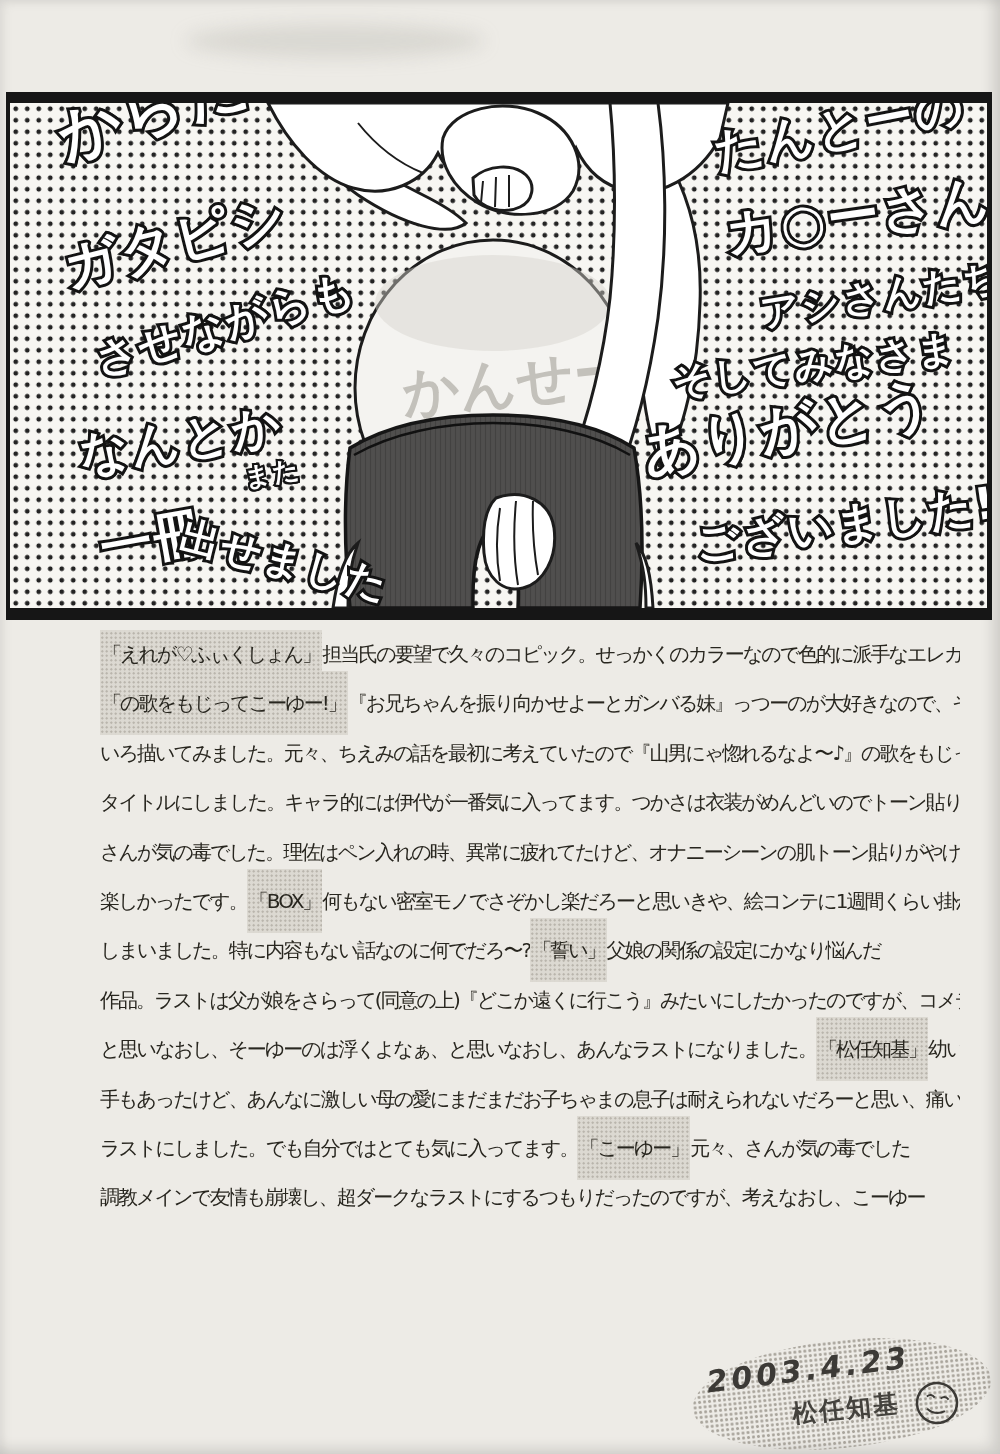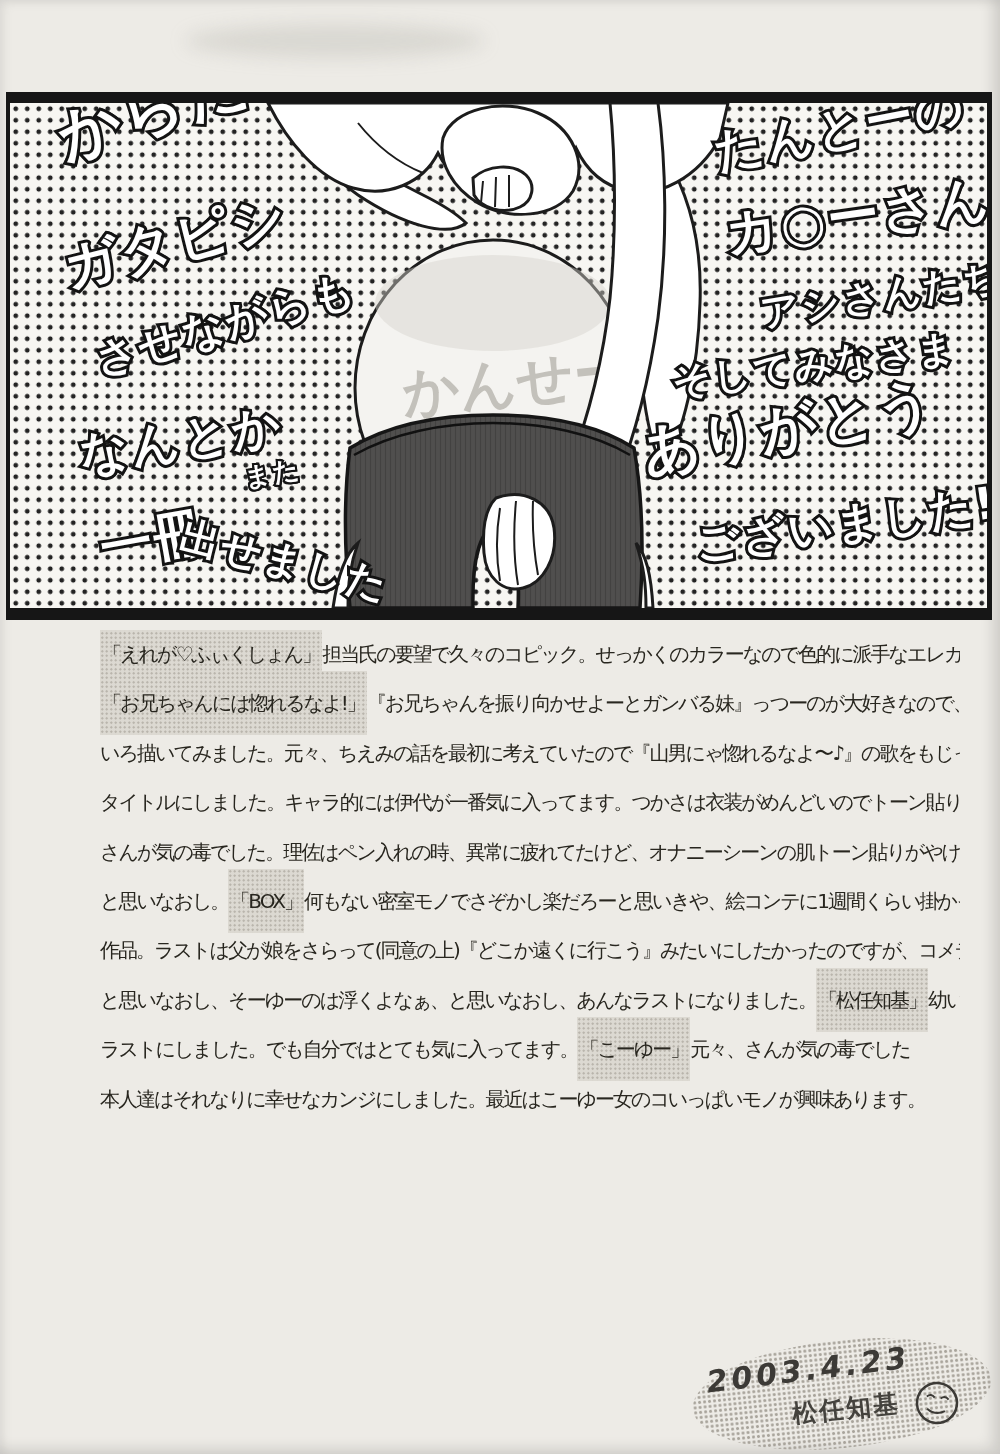--- a/index.html
+++ b/index.html
@@ -140,45 +140,51 @@
       <span class="bigword w-arigatou">ありがとう</span>
       <span class="bigword w-gozaimashita">ございました!</span>
     </div>
   </div>
 
   <div class="afterword">
     <div class="line">
       <span class="seg hl">「えれが♡ふぃくしょん」</span><span class="seg">担当氏の要望で久々のコピック。せっかくのカラーなので色的に派手なエレガ物にしました。</span>
     </div>
     <div class="line">
-      <span class="seg hl">「お兄ちゃんには惚れるなよ!」</span><span class="seg">『お兄ちゃんを振り向かせよーとガンバる妹』っつーのが大好きなので、そーゆーのをいろ</span>
+      <span class="seg hl">「の歌をもじってこーゆー!」</span><span class="seg">『お兄ちゃんを振り向かせよーとガンバる妹』っつーのが大好きなので、そーゆーのをいろ</span>
     </div>
     <div class="line">
       <span class="seg">いろ描いてみました。元々、ちえみの話を最初に考えていたので『山男にゃ惚れるなよ〜♪』の歌をもじってこーゆー</span>
     </div>
     <div class="line">
       <span class="seg">タイトルにしました。キャラ的には伊代が一番気に入ってます。つかさは衣装がめんどいのでトーン貼りのアシ</span>
     </div>
     <div class="line">
       <span class="seg">さんが気の毒でした。理佐はペン入れの時、異常に疲れてたけど、オナニーシーンの肌トーン貼りがやけに</span>
     </div>
     <div class="line">
-      <span class="seg">と思いなおし。</span><span class="seg hl">「BOX」</span><span class="seg">何もない密室モノでさぞかし楽だろーと思いきや、絵コンテに1週間くらい掛かって</span>
+      <span class="seg">楽しかったです。</span><span class="seg hl">「BOX」</span><span class="seg">何もない密室モノでさぞかし楽だろーと思いきや、絵コンテに1週間くらい掛かって</span>
+    </div>
+    <div class="line">
+      <span class="seg">しまいました。特に内容もない話なのに何でだろ〜?</span><span class="seg hl">「誓い」</span><span class="seg">父娘の関係の設定にかなり悩んだ</span>
     </div>
     <div class="line">
       <span class="seg">作品。ラストは父が娘をさらって(同意の上)『どこか遠くに行こう』みたいにしたかったのですが、コメディ物</span>
     </div>
     <div class="line">
       <span class="seg">と思いなおし、そーゆーのは浮くよなぁ、と思いなおし、あんなラストになりました。</span><span class="seg hl">「松任知基」</span><span class="seg">幼い頃</span>
     </div>
     <div class="line">
+      <span class="seg">手もあったけど、あんなに激しい母の愛にまだまだお子ちゃまの息子は耐えられないだろーと思い、痛い</span>
+    </div>
+    <div class="line">
       <span class="seg">ラストにしました。でも自分ではとても気に入ってます。</span><span class="seg hl">「こーゆー」</span><span class="seg">元々、さんが気の毒でした</span>
     </div>
     <div class="line">
-      <span class="seg">本人達はそれなりに幸せなカンジにしました。最近はこーゆー女のコいっぱいモノが興味あります。</span>
+      <span class="seg">調教メインで友情も崩壊し、超ダークなラストにするつもりだったのですが、考えなおし、こーゆー</span>
     </div>
   </div>
 
   <div class="sig-ellipse"></div>
   <div class="sig-date">2003.4.23</div>
   <div class="sig-name">松任知基</div>
   <svg class="sig-smiley" viewBox="0 0 50 50">
     <circle cx="25" cy="25" r="20" fill="none" stroke="#3c3a36" stroke-width="2.5"></circle>
     <path d="M14,20 q4,-4 8,0" fill="none" stroke="#3c3a36" stroke-width="2"></path>
     <path d="M28,20 q4,-4 8,0" fill="none" stroke="#3c3a36" stroke-width="2"></path>

